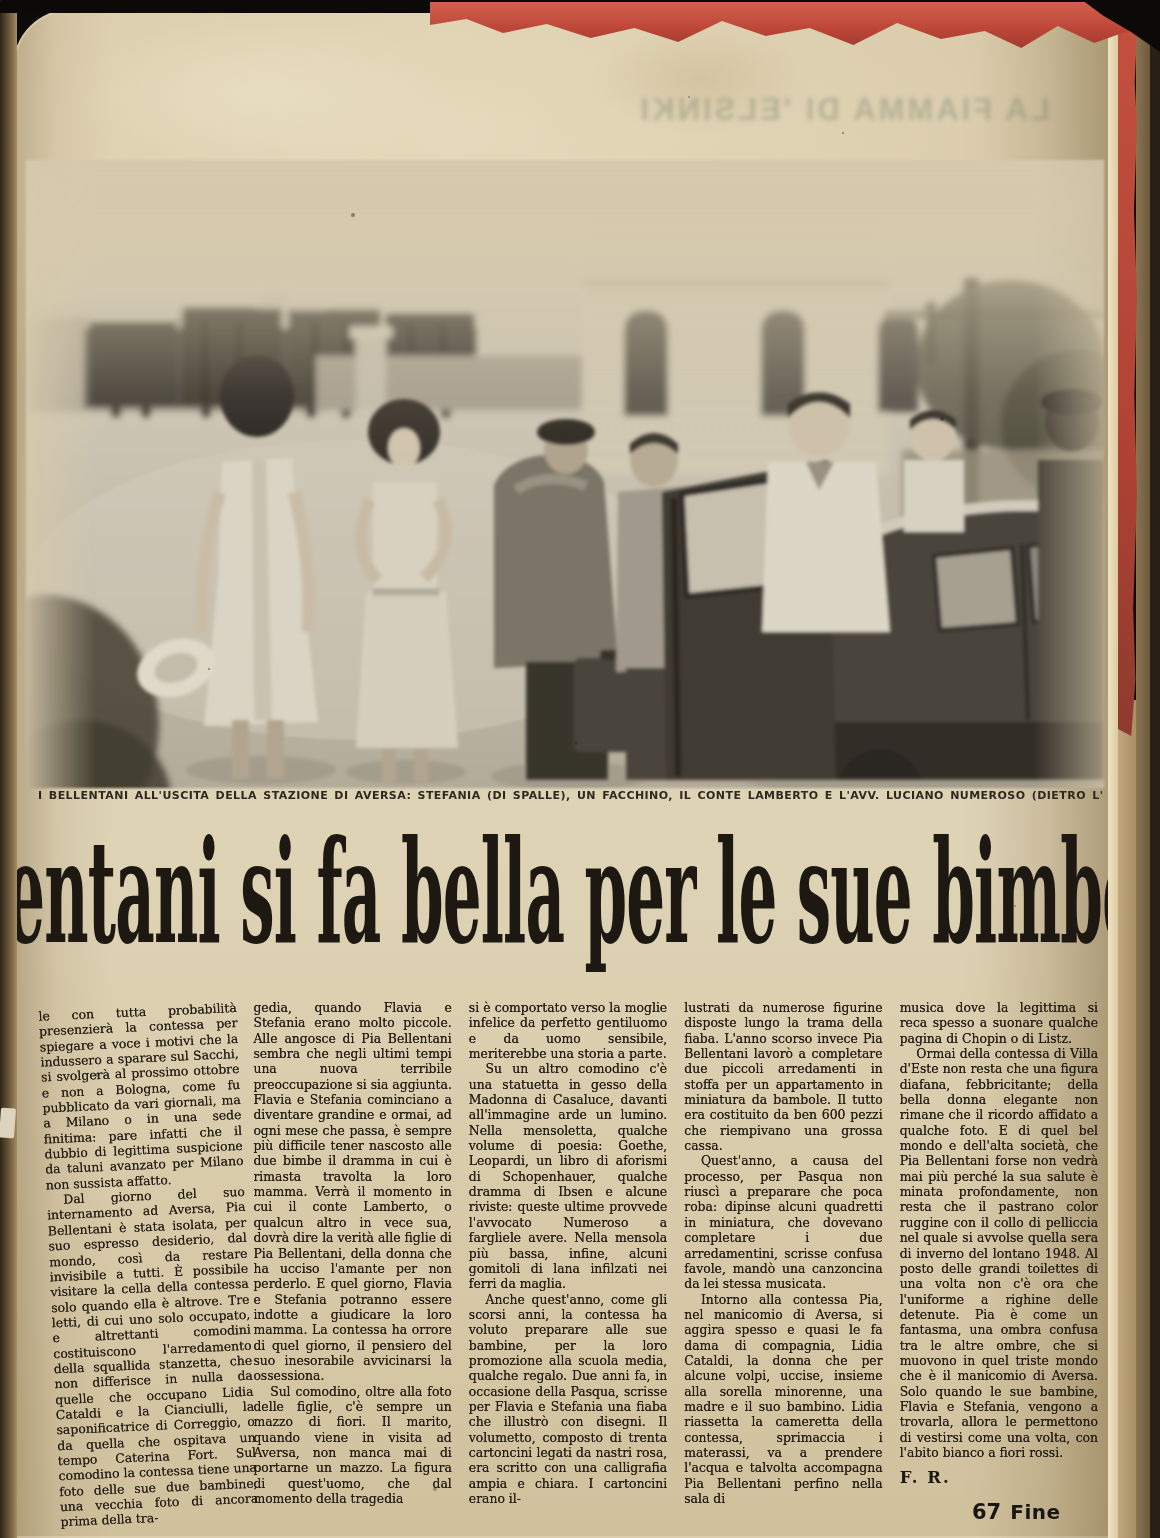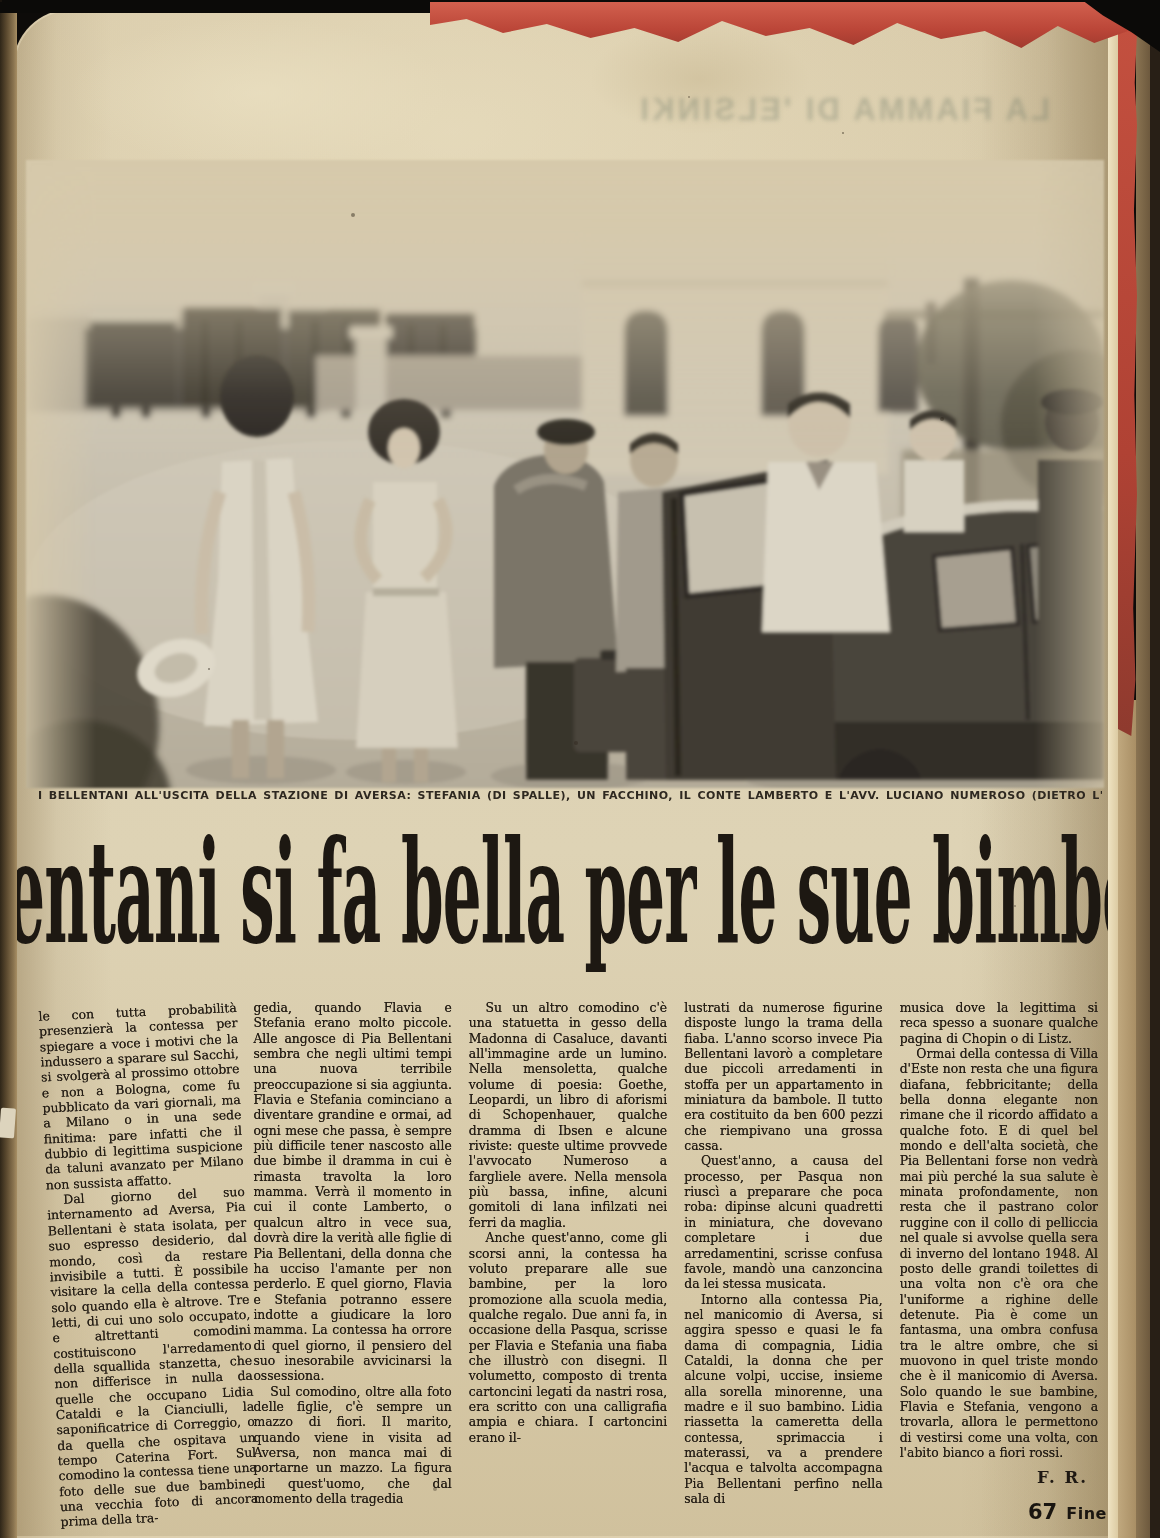--- a/index.html
+++ b/index.html
@@ -73,29 +73,29 @@
      letter-spacing:-2px;color:#1d1812;transform:scaleX(.43);transform-origin:0 0;white-space:nowrap;}
 
   
   .columns{position:absolute;left:38px;top:1000px;width:1060px;height:538px;z-index:5;
      display:flex;gap:17px;overflow:hidden;}
   .col{flex:1 1 0;min-width:0;}
   .col p{margin:0;text-align:justify;font-size:12.4px;line-height:15.35px;color:#241d15;
      text-shadow:0 0 .4px rgba(36,29,21,.85);}
   .col p.indent{text-indent:1.35em;}
   .col1-tilt{transform:rotate(-2.5deg);transform-origin:100% 0;}
-  .signature{margin-top:8px;padding-right:10px;text-align:right;
+  .signature{margin-top:8px;padding-right:10px;
      font-family:"DejaVu Serif",serif;font-weight:bold;font-size:16.5px;
      letter-spacing:2px;color:#1e1812;}
 
   
-  .footer{position:absolute;left:1028px;top:1500px;z-index:5;display:flex;align-items:baseline;gap:9px;
+  .footer{position:absolute;left:972px;top:1500px;z-index:5;display:flex;align-items:baseline;gap:9px;
      font-family:"DejaVu Sans",sans-serif;color:#191510;}
   .footer .num{font-weight:bold;font-size:21px;}
-  .footer .fine{font-weight:bold;font-size:16px;letter-spacing:.5px;}
+  .footer .fine{font-weight:bold;font-size:20px;letter-spacing:.5px;}
 </style>
 </head>
 <body>
 
 <div class="stage">
 
   <div class="page"></div>
   <div class="stain1"></div>
   <div class="stain2"></div>
   <div class="curl-shade"></div>
@@ -305,20 +305,21 @@
       <div class="col1-tilt">
         <p>le con tutta probabilità presenzierà la contessa per spiegare a voce i motivi che la indussero a sparare sul Sacchi, si svolgerà al prossimo ottobre e non a Bologna, come fu pubblicato da vari giornali, ma a Milano o in una sede finitima: pare infatti che il dubbio di legittima suspicione da taluni avanzato per Milano non sussista affatto.</p>
         <p class="indent">Dal giorno del suo internamento ad Aversa, Pia Bellentani è stata isolata, per suo espresso desiderio, dal mondo, così da restare invisibile a tutti. È possibile visitare la cella della contessa solo quando ella è altrove. Tre letti, di cui uno solo occupato, e altrettanti comodini costituiscono l'arredamento della squallida stanzetta, che non differisce in nulla da quelle che occupano Lidia Cataldi e la Cianciulli, la saponificatrice di Correggio, o da quella che ospitava un tempo Caterina Fort. Sul comodino la contessa tiene una foto delle sue due bambine, una vecchia foto di ancora prima della tra-</p>
       </div>
     </div>
     <div class="col">
       <p>gedia, quando Flavia e Stefania erano molto piccole. Alle angosce di Pia Bellentani sembra che negli ultimi tempi una nuova terribile preoccupazione si sia aggiunta. Flavia e Stefania cominciano a diventare grandine e ormai, ad ogni mese che passa, è sempre più difficile tener nascosto alle due bimbe il dramma in cui è rimasta travolta la loro mamma. Verrà il momento in cui il conte Lamberto, o qualcun altro in vece sua, dovrà dire la verità alle figlie di Pia Bellentani, della donna che ha ucciso l'amante per non perderlo. E quel giorno, Flavia e Stefania potranno essere indotte a giudicare la loro mamma. La contessa ha orrore di quel giorno, il pensiero del suo inesorabile avvicinarsi la ossessiona.</p>
       <p class="indent">Sul comodino, oltre alla foto delle figlie, c'è sempre un mazzo di fiori. Il marito, quando viene in visita ad Aversa, non manca mai di portarne un mazzo. La figura di quest'uomo, che dal momento della tragedia</p>
     </div>
     <div class="col">
+      <p>si è comportato verso la moglie infelice da perfetto gentiluomo e da uomo sensibile, meriterebbe una storia a parte.</p>
       <p class="indent">Su un altro comodino c'è una statuetta in gesso della Madonna di Casaluce, davanti all'immagine arde un lumino. Nella mensoletta, qualche volume di poesia: Goethe, Leopardi, un libro di aforismi di Schopenhauer, qualche dramma di Ibsen e alcune riviste: queste ultime provvede l'avvocato Numeroso a fargliele avere. Nella mensola più bassa, infine, alcuni gomitoli di lana infilzati nei ferri da maglia.</p>
       <p class="indent">Anche quest'anno, come gli scorsi anni, la contessa ha voluto preparare alle sue bambine, per la loro promozione alla scuola media, qualche regalo. Due anni fa, in occasione della Pasqua, scrisse per Flavia e Stefania una fiaba che illustrò con disegni. Il volumetto, composto di trenta cartoncini legati da nastri rosa, era scritto con una calligrafia ampia e chiara. I cartoncini erano il-</p>
     </div>
     <div class="col">
       <p>lustrati da numerose figurine disposte lungo la trama della fiaba. L'anno scorso invece Pia Bellentani lavorò a completare due piccoli arredamenti in stoffa per un appartamento in miniatura da bambole. Il tutto era costituito da ben 600 pezzi che riempivano una grossa cassa.</p>
       <p class="indent">Quest'anno, a causa del processo, per Pasqua non riuscì a preparare che poca roba: dipinse alcuni quadretti in miniatura, che dovevano completare i due arredamentini, scrisse confusa favole, mandò una canzoncina da lei stessa musicata.</p>
       <p class="indent">Intorno alla contessa Pia, nel manicomio di Aversa, si aggira spesso e quasi le fa dama di compagnia, Lidia Cataldi, la donna che per alcune volpi, uccise, insieme alla sorella minorenne, una madre e il suo bambino. Lidia riassetta la cameretta della contessa, sprimaccia i materassi, va a prendere l'acqua e talvolta accompagna Pia Bellentani perfino nella sala di</p>
     </div>
     <div class="col">
       <p>musica dove la legittima si reca spesso a suonare qualche pagina di Chopin o di Listz.</p>

